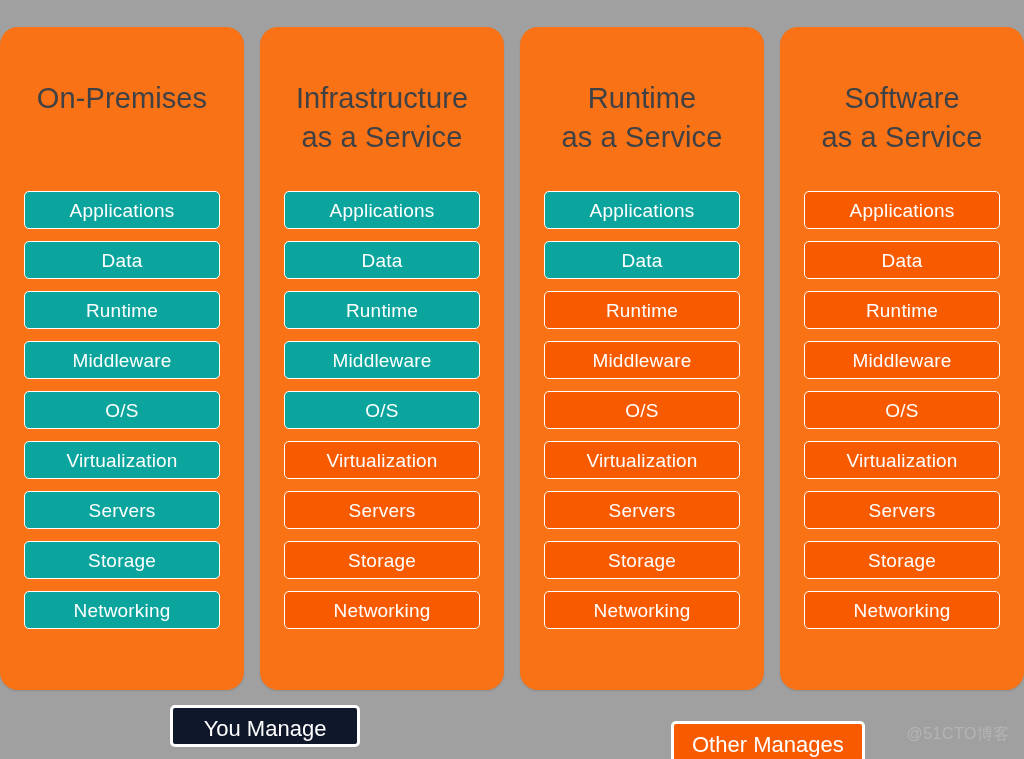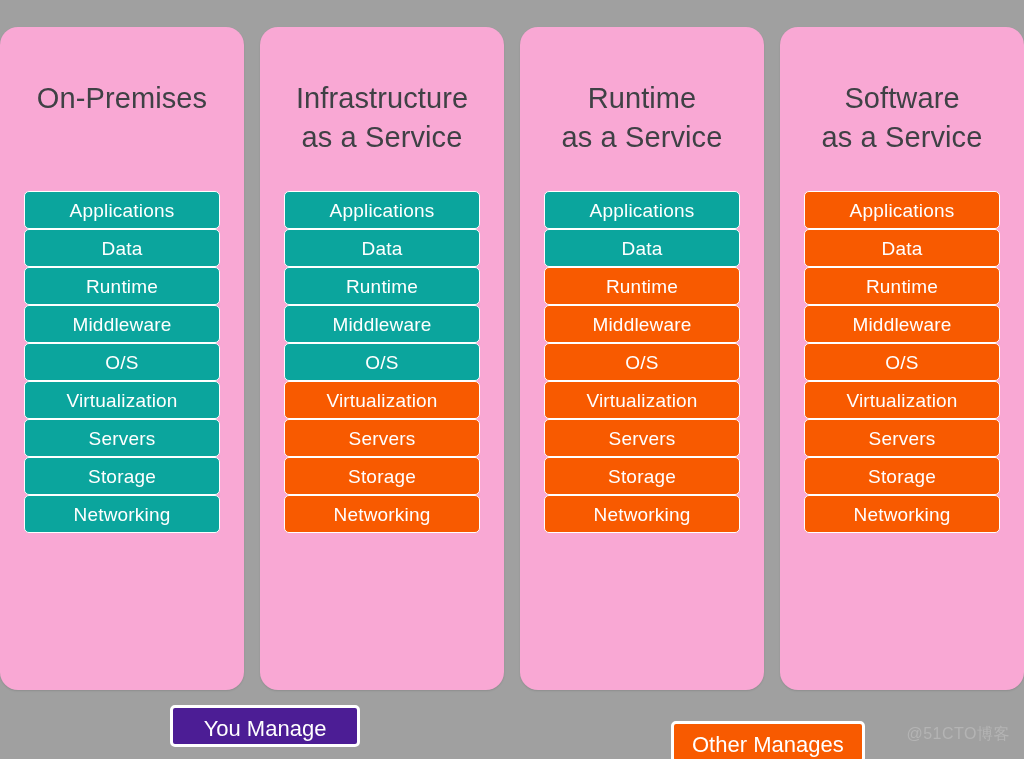--- a/index.html
+++ b/index.html
@@ -31,21 +31,21 @@
     align-items: flex-start;
     justify-content: center;
     gap: 16px;
     padding-top: 27px;
     box-sizing: border-box;
   }
 
   .card {
     width: 274px;
     height: 663px;
-    background: #f9a8d4;
+    background: #f97316;
     border-radius: 18px;
     box-sizing: border-box;
     padding: 0 16px;
     display: flex;
     flex-direction: column;
     align-items: center;
     box-shadow: 0 1px 2px rgba(0,0,0,0.12);
   }
 
   .card-title {
@@ -59,21 +59,21 @@
     letter-spacing: 0.1px;
     min-height: 82px;
   }
   .card-title .tline { display: block; }
 
   .layers {
     margin-top: 30px;
     width: 196px;
     display: flex;
     flex-direction: column;
-    gap: 0;
+    gap: 12px;
   }
 
   .layer {
     height: 38px;
     line-height: 38px;
     border-radius: 5px;
     text-align: center;
     color: #ffffff;
     font-size: 19px;
     letter-spacing: 0.2px;
@@ -107,21 +107,21 @@
     font-size: 22px;
     border: 3px solid #ffffff;
     border-radius: 5px;
     box-sizing: border-box;
     white-space: nowrap;
     padding: 0 18px;
   }
   .legend-you {
     left: 170px;
     top: 0;
-    background: #4c1d95;
+    background: #0f172a;
     min-width: 190px;
   }
   .legend-other {
     left: 671px;
     top: 16px;
     background: #f85a00;
     min-width: 192px;
   }
 
   .watermark {

